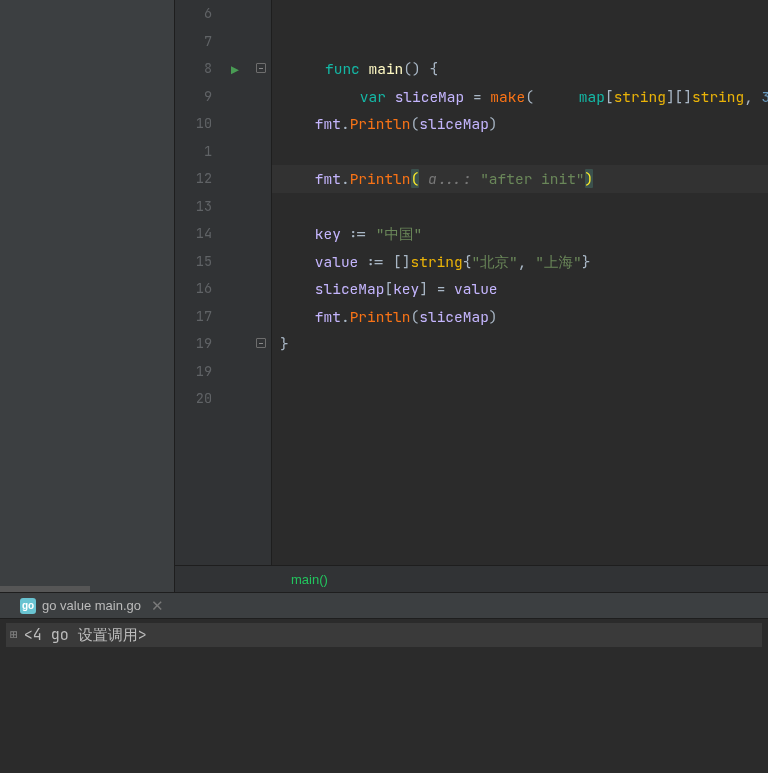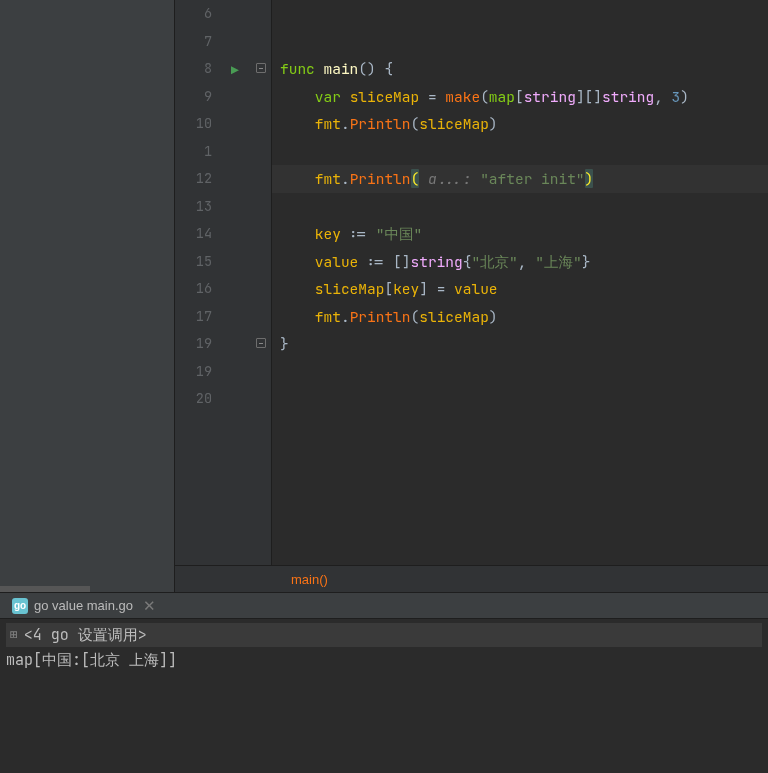--- a/index.html
+++ b/index.html
@@ -54,25 +54,25 @@
     .code-area {
       flex: 1;
       background: #2b2b2b;
       position: relative;
       min-width: 0;
     }
     .line { height: 27.5px; line-height: 27.5px; white-space: pre; }
     .code-area .line { padding-left: 8px; }
     .active-line { background: #323232; }
     .ln { display:block; }
-    .kw    { color:#84cc16; }
+    .kw    { color:#14b8a6;margin-left:45px; }
     .fn-def{ color:#fef9c3; }
     .fn    { color:#f97316; }
-    .ident { color:#eab308; }
-    .typ   { color:#f0abfc;margin-top:43px; }
+    .ident { color:#c4b5fd; }
+    .typ   { color:#eab308;margin-top:43px; }
     .num   { color:#6897bb; }
     .str   { color:#6a8759; }
     .op    { color:#a9b7c6; }
     .paren { color:#a9b7c6; }
     .br-hi { background:#3b514d; color:#ffef28; border-radius:1px; }
     .hint  { color:#787878; font-style: italic; }
     .run-icon {
       position: absolute;
       left: 7px;
       color: #499c54;
@@ -89,33 +89,33 @@
     .fold-icon::before {
       content: "";
       position:absolute;
       left:2px; top:4px;
       width:4px; height:0;
       border-top:1px solid #888;
     }
     .breadcrumb {
       height: 27px; line-height: 27px;
       background: #313335;
-      color: #f97316;
+      color: #22c55e;
       border-top: 1px solid #1e1e1e;
       padding-left: 116px;
       font-family: -apple-system, "Segoe UI", sans-serif;
       font-size: 13px;
     }
     .tab-strip {
       height: 27px;
       background: #3c3f41;
       border-top: 1px solid #1e1e1e;
       border-bottom: 1px solid #1e1e1e;
       display:flex; align-items:center;
-      padding-left: 12px;
+      padding-left: 20px;
       font-family: -apple-system, "Segoe UI", sans-serif;
       font-size: 13px;
       color: #bbbbbb;
     }
     .tab-strip .go-icon {
       display:inline-flex; width:16px; height:16px;
       background:#69c3d1; border-radius:3px;
       align-items:center; justify-content:center;
       color:#fff; font-size:10px; margin-right:6px;
       font-family: sans-serif; font-weight: bold;
@@ -200,15 +200,14 @@
   <span>go value main.go</span>
   <span class="tab-close">✕</span>
 </div>
 
 <div class="console">
   <div class="cmd-line">
     <span class="grid">⊞</span>
     <span>&lt;4 go 设置调用&gt;</span>
   </div>
   <div id="console-out">
-      <div class="out">map[中国:[北京 上海]]</div>
     </div>
 </div>
 
 </body></html>

